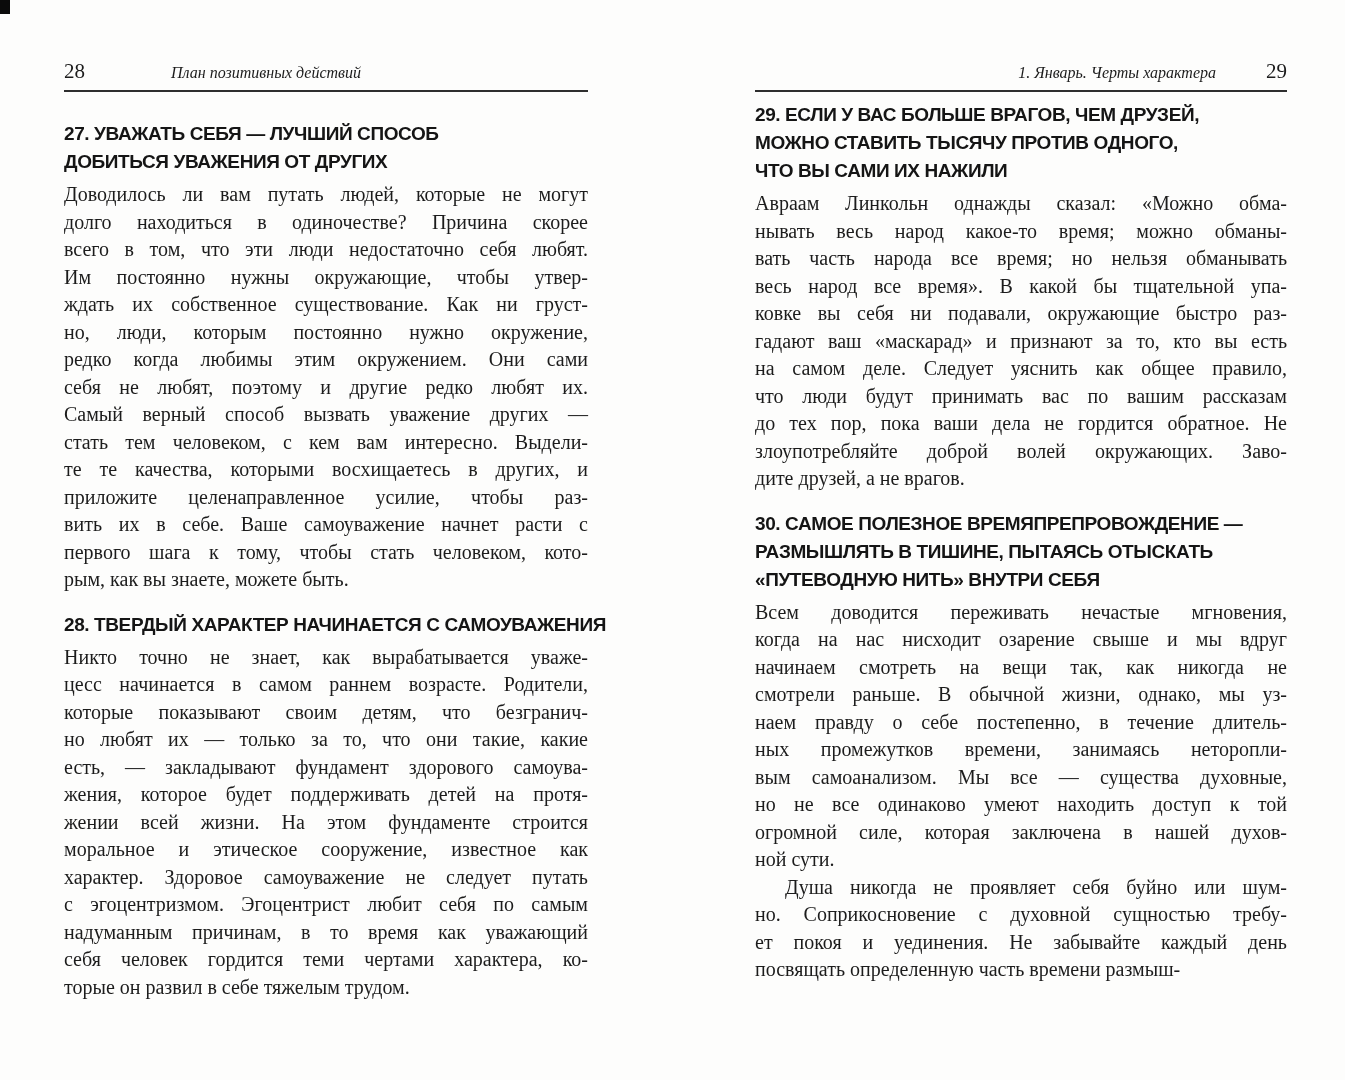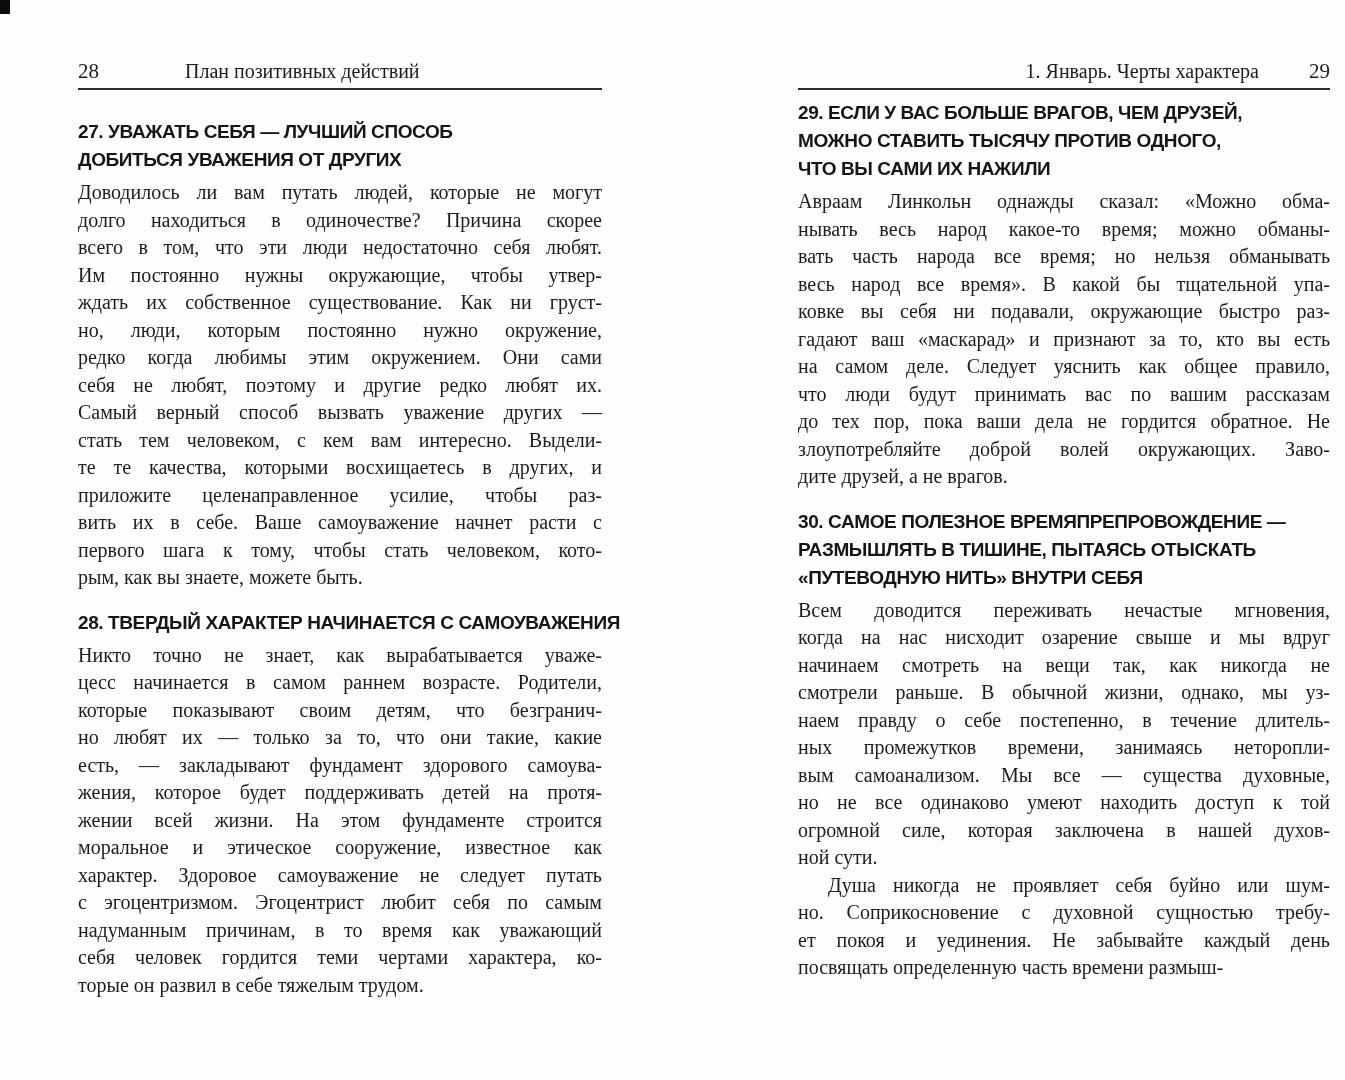--- a/index.html
+++ b/index.html
@@ -12,36 +12,37 @@
     position: relative;
   }
   .scan-corner {
     position: absolute; left: 0; top: 0;
     width: 10px; height: 14px;
     background: #0b0b0b;
   }
   .page {
     position: absolute; top: 0;
   }
-  .page-left  { left: 78px;  width: 524px; }
-  .page-right { left: 798px; width: 532px; }
+  .page-left  { left: 64px;  width: 524px; }
+  .page-right { left: 755px; width: 532px; }
 
   .pagehead {
     display: flex;
     align-items: baseline;
     margin-top: 60px;
     padding-bottom: 6px;
     border-bottom: 2px solid #2e2e2e;
   }
   .pagehead .pagenum {
     font-size: 21px;
     line-height: 22px;
   }
   .pagehead .running {
-    font-size: 20px;
+    font-style: italic;
+    font-size: 16px;
     line-height: 22px;
   }
   .page-left .running { margin-left: 86px; }
   .page-right .pagehead { justify-content: flex-end; }
   .page-right .running { margin-right: 50px; }
 
   .section { margin-top: 17px; }
   .section.first-left  { margin-top: 28px; }
   .section.first-right { margin-top: 9px; }
 

